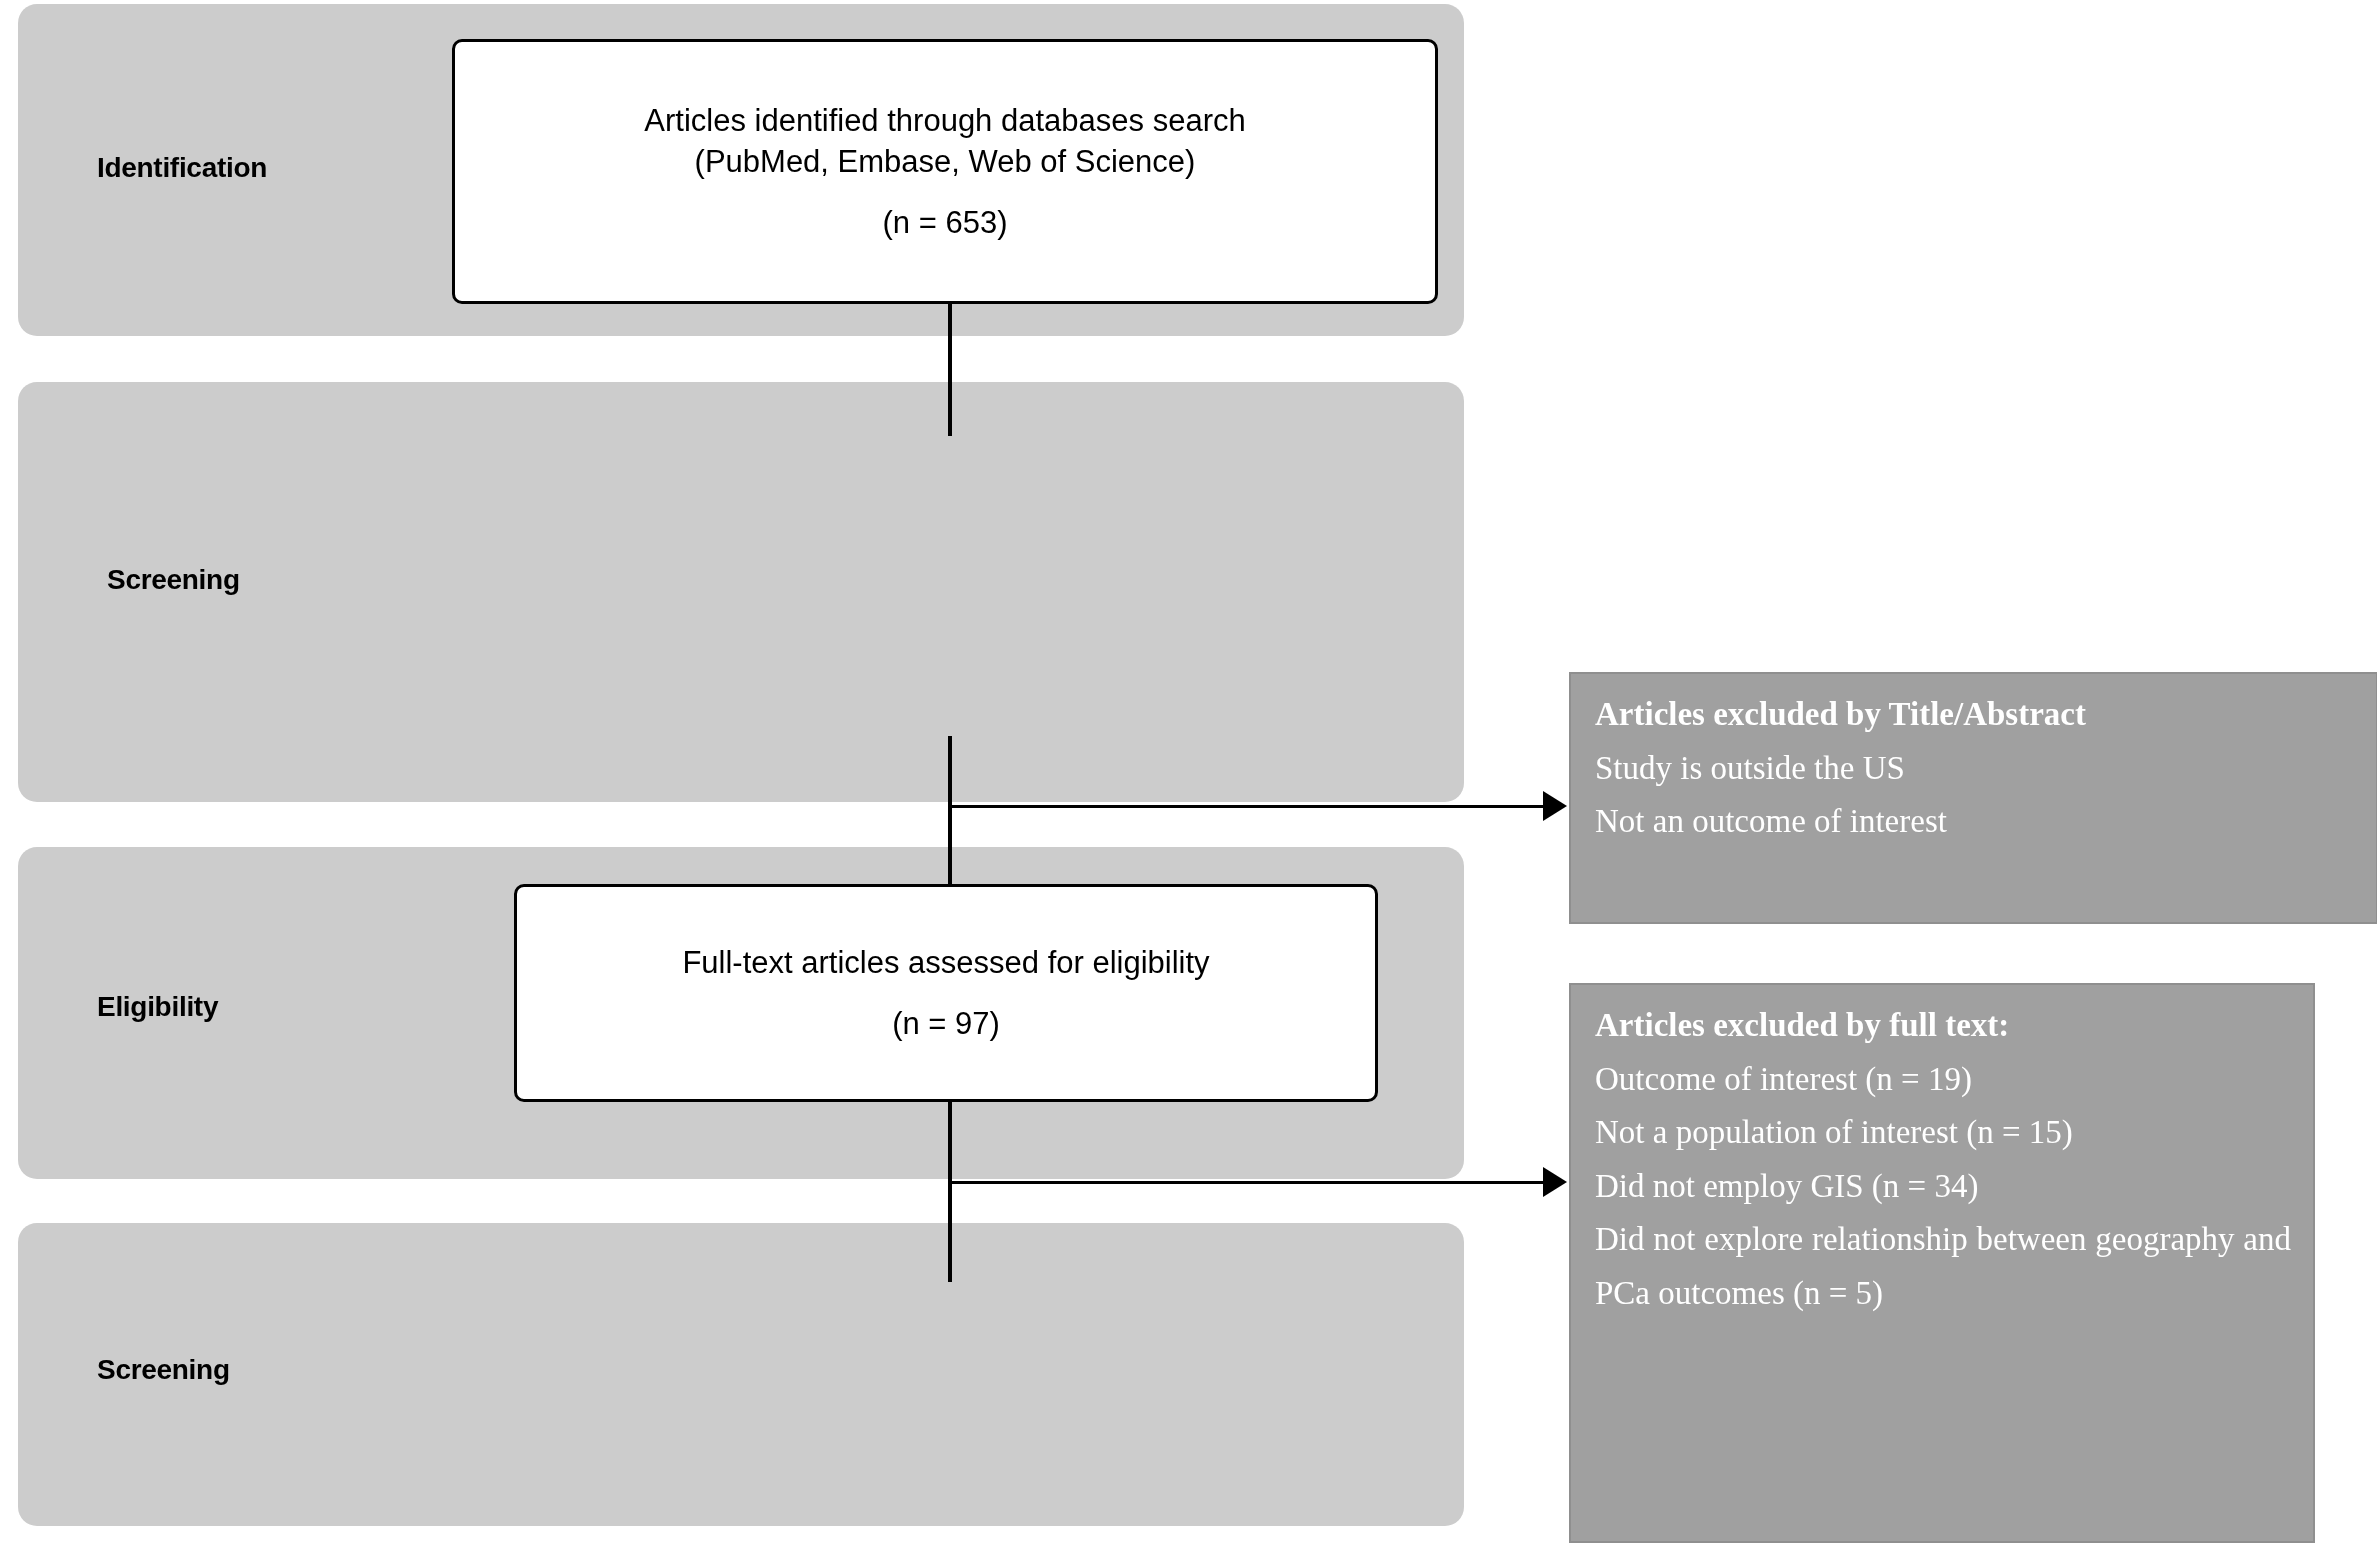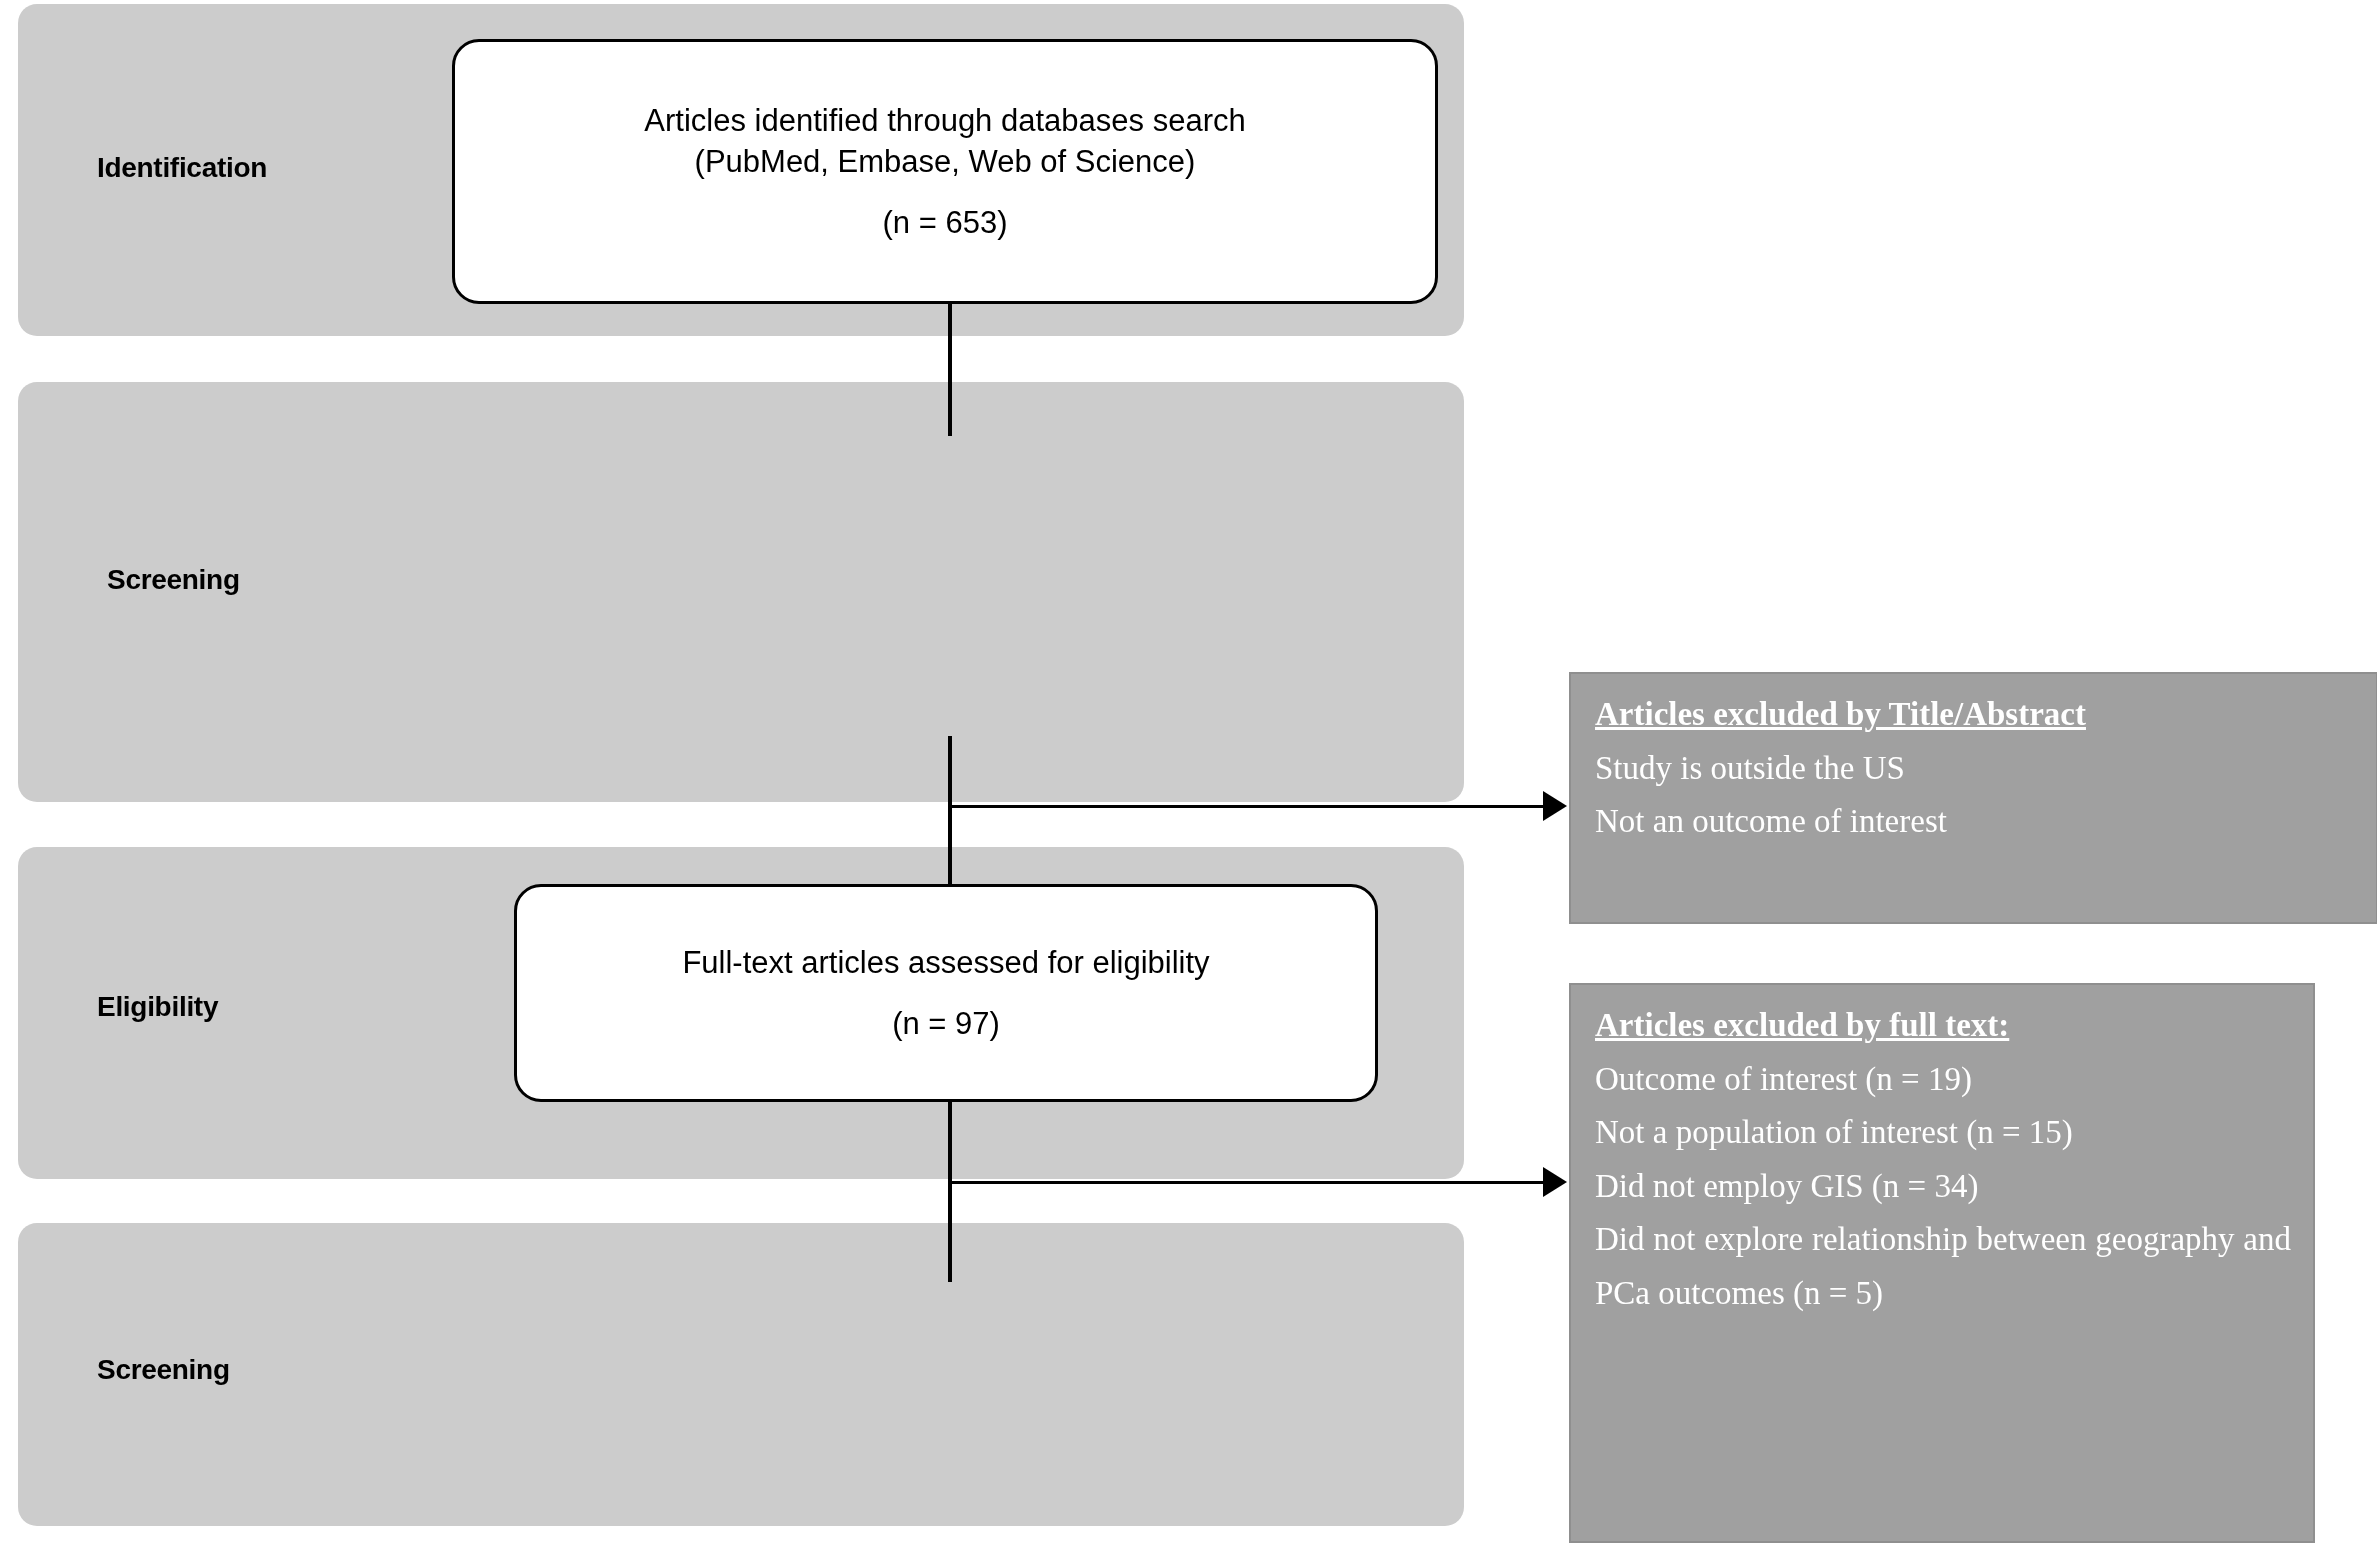--- a/index.html
+++ b/index.html
@@ -32,21 +32,21 @@
     color: #000000;
     white-space: nowrap;
     letter-spacing: -0.3px;
   }
 
   
   .flowbox {
     position: absolute;
     background: #ffffff;
     border: 3.9px solid #000000;
-    border-radius: 27px;
+    border-radius: 10px;
     box-sizing: border-box;
     display: flex;
     flex-direction: column;
     align-items: center;
     justify-content: center;
     text-align: center;
   }
   .flowbox .line {
     font-family: "Liberation Sans", sans-serif;
     font-size: 31px;
@@ -88,21 +88,20 @@
   }
   .exclbox .ex-line {
     font-family: "Liberation Serif", serif;
     font-size: 33px;
     color: #ffffff;
     line-height: 1.62;
     white-space: nowrap;
   }
   .exclbox .ex-line.head {
     font-weight: bold;
-    text-decoration: underline;
   }
   .exclbox .ex-line.wrap {
     white-space: normal;
     text-align: justify;
     text-align-last: left;
     -moz-text-align-last: left;
   }
 </style>
 </head>
 <body>

